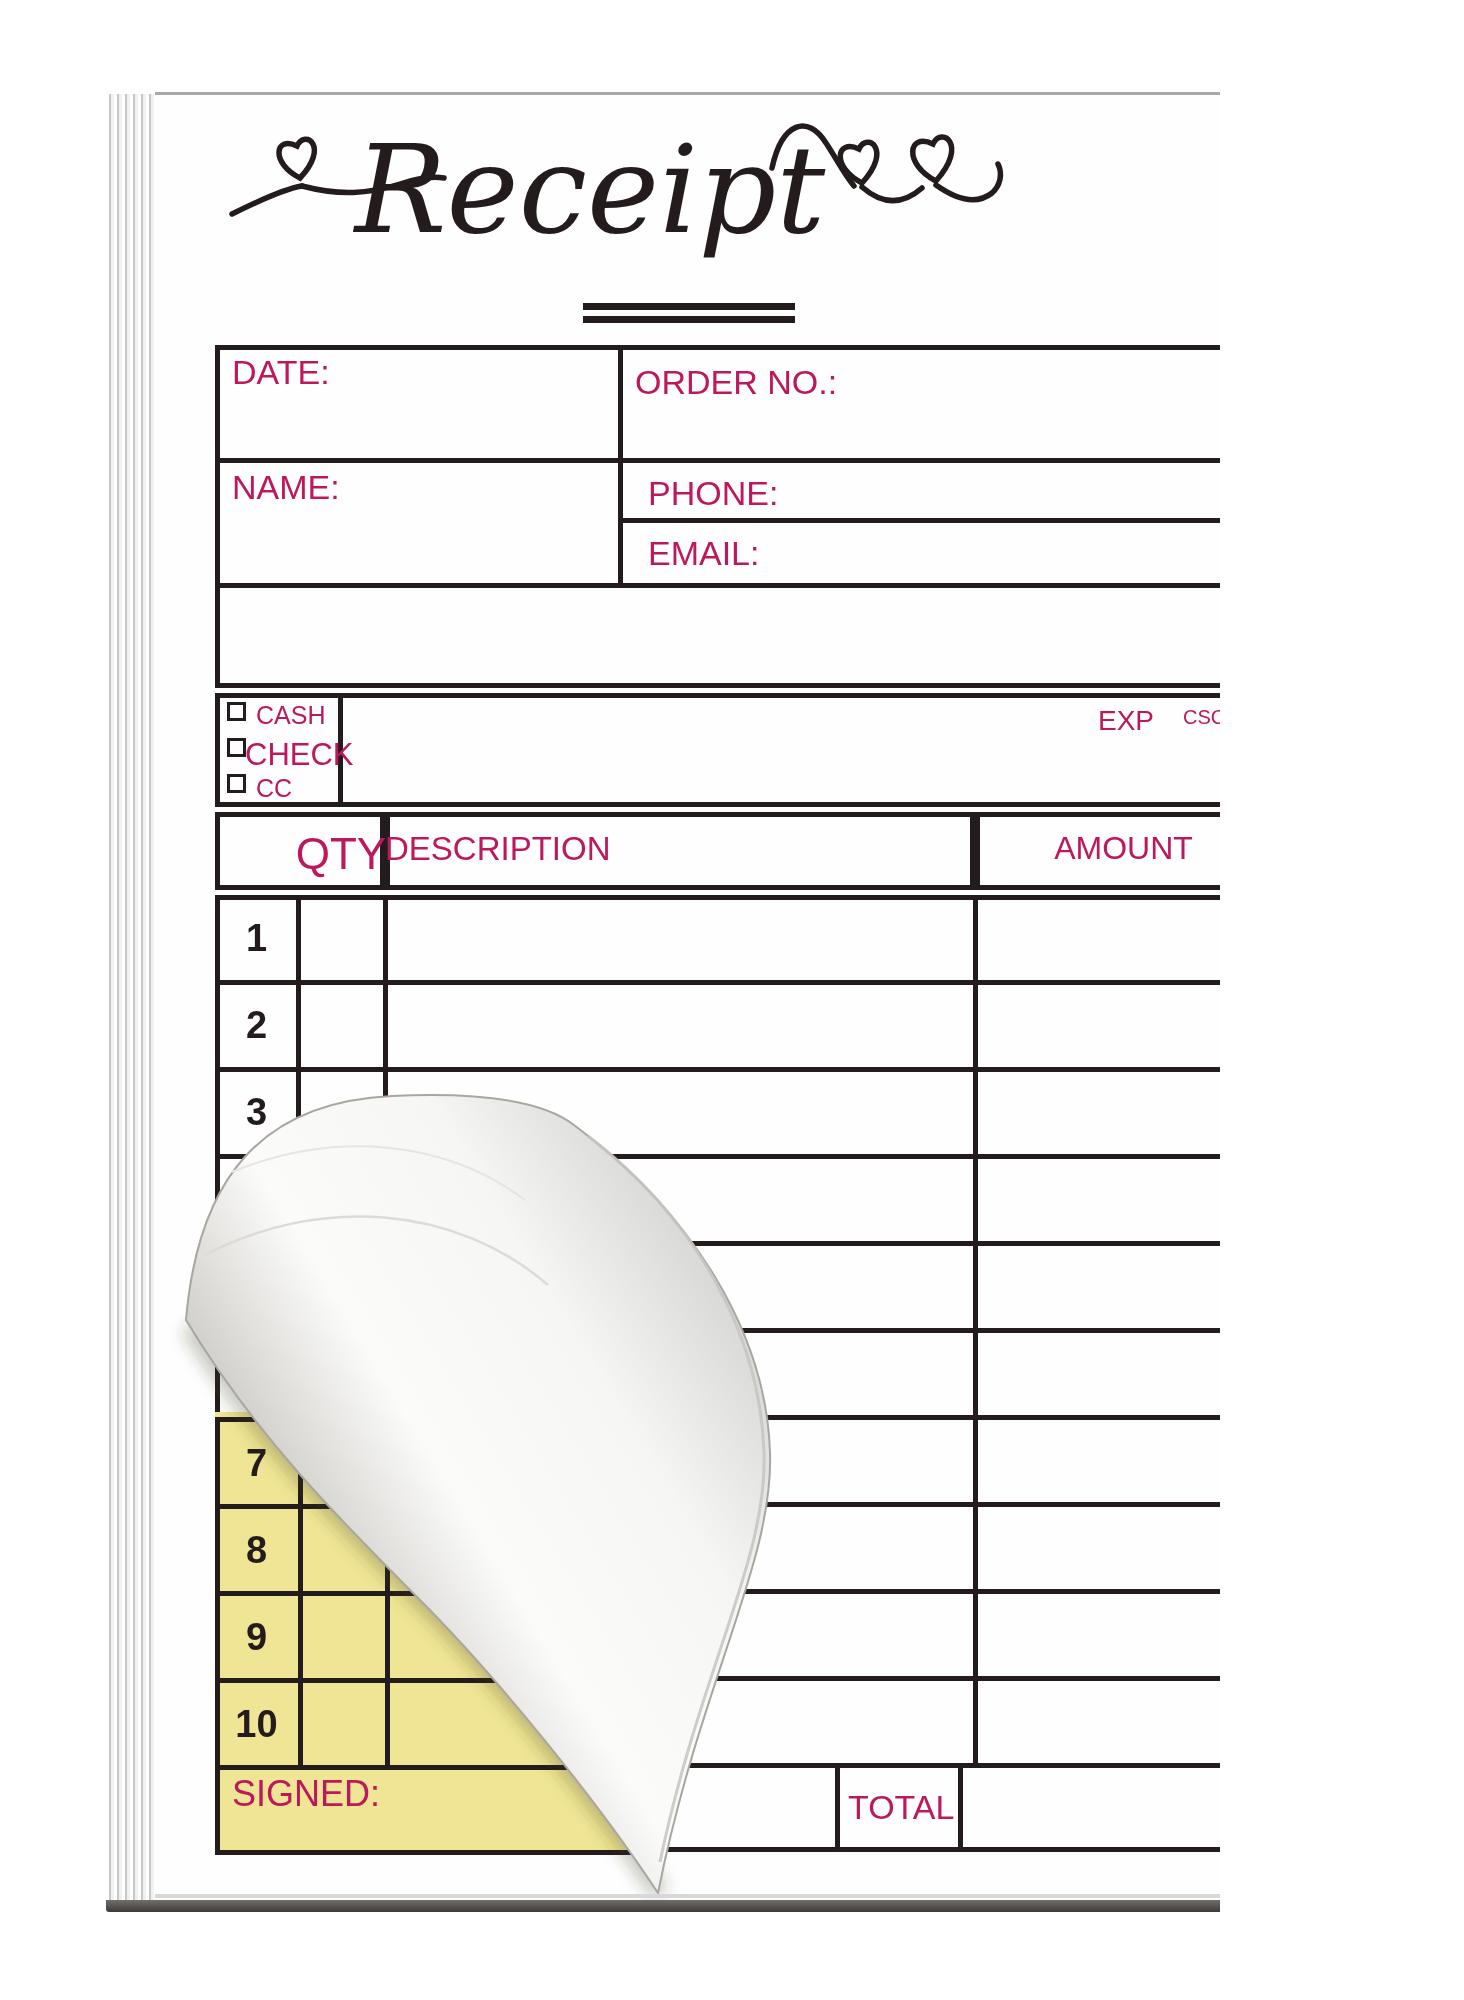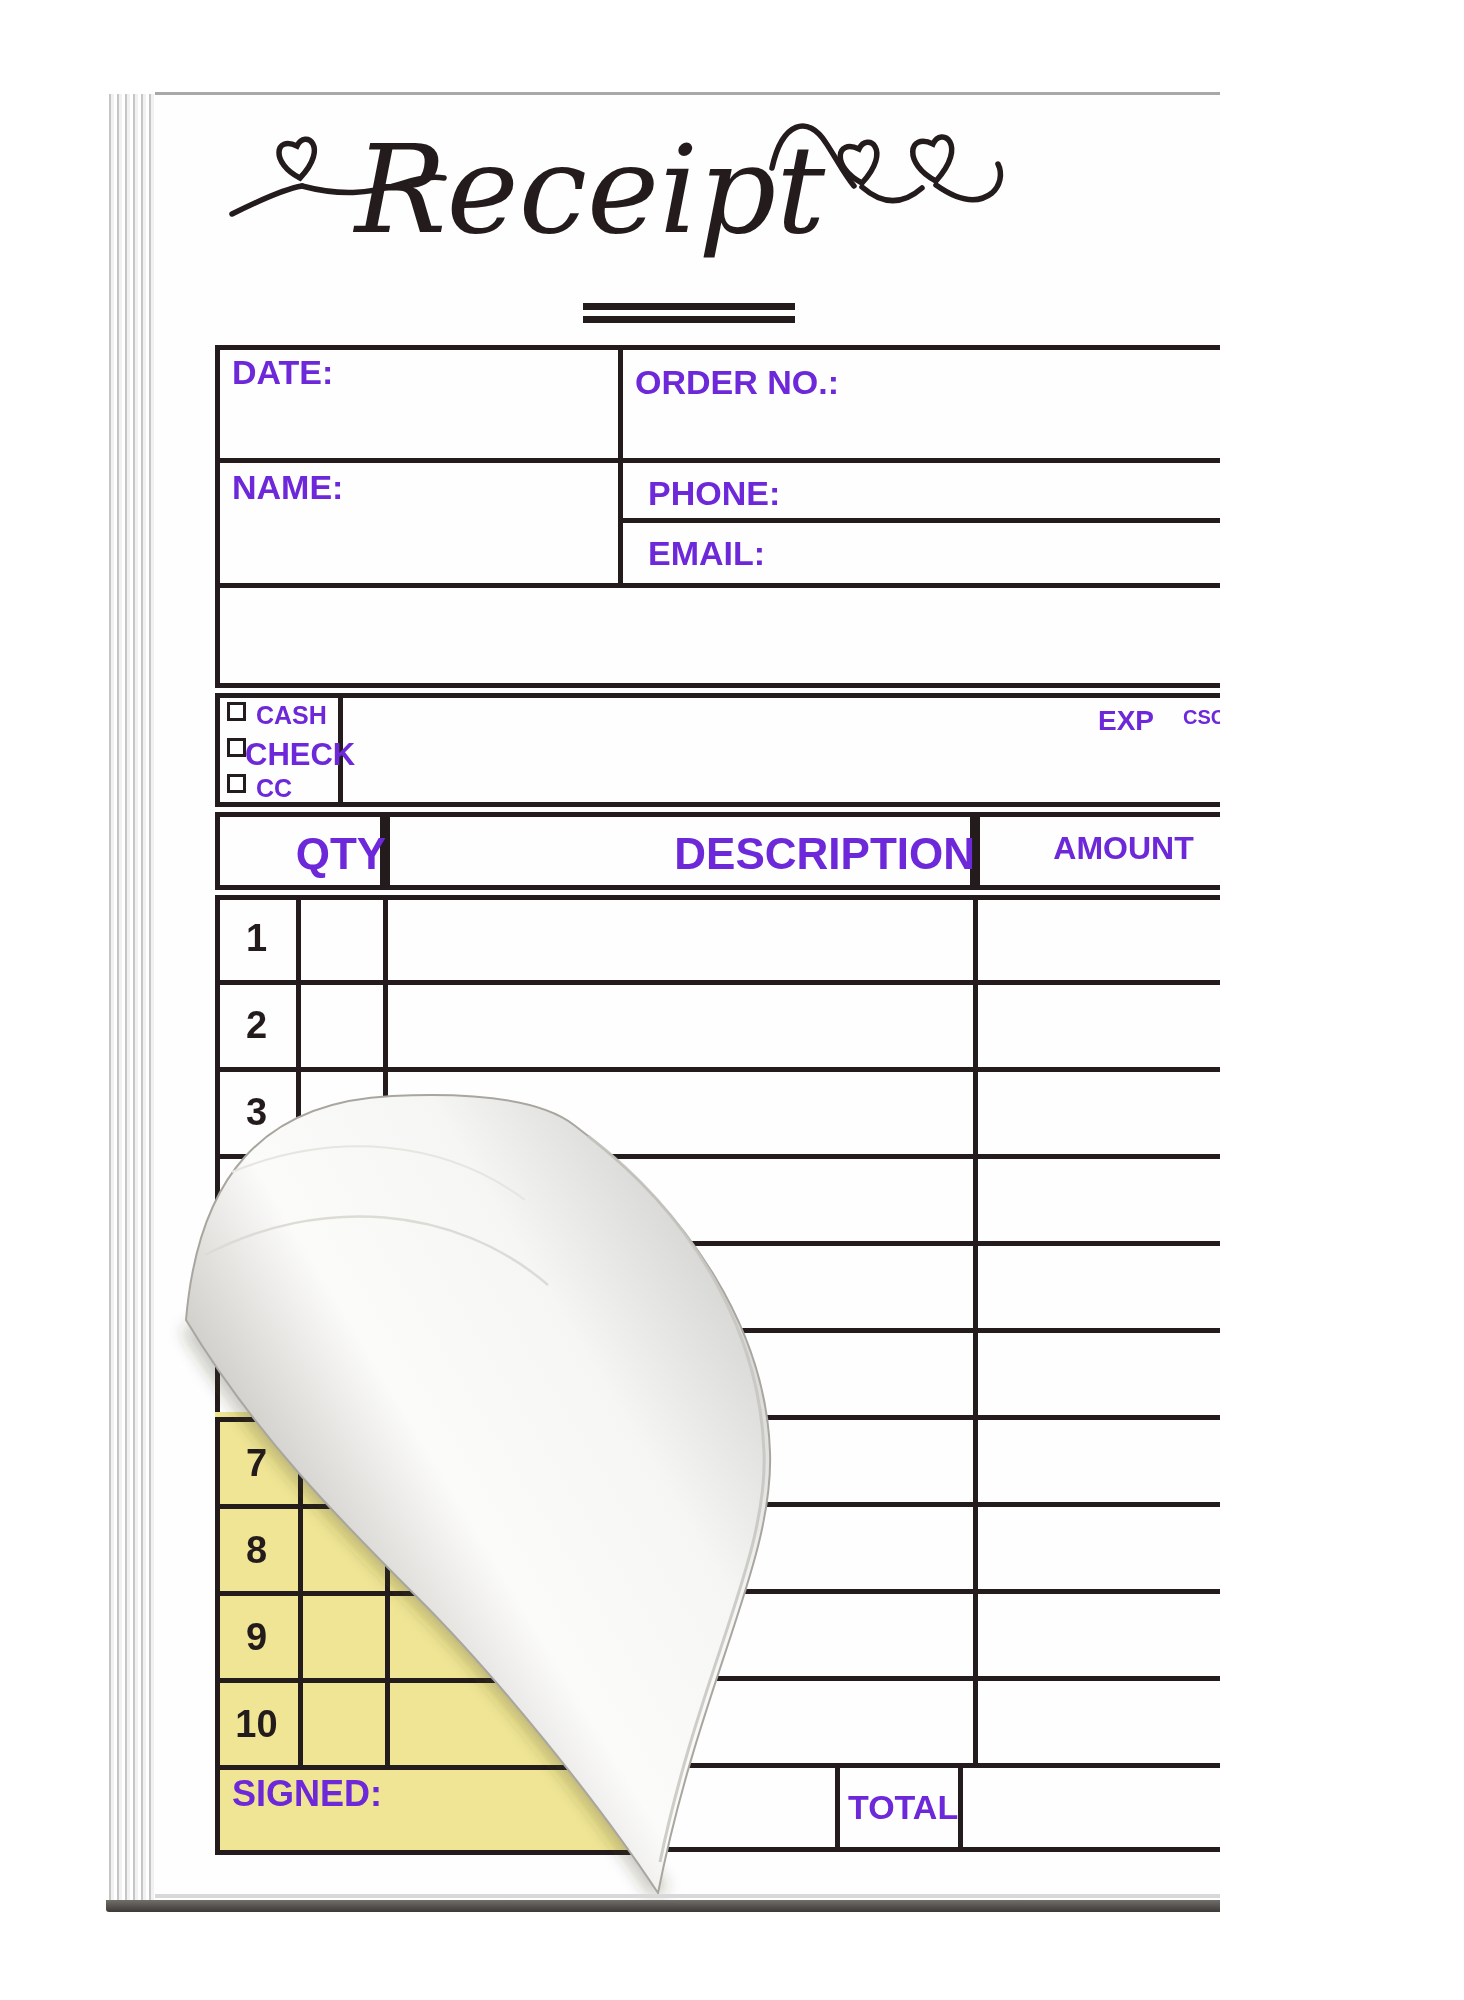--- a/index.html
+++ b/index.html
@@ -10,21 +10,21 @@
          background:repeating-linear-gradient(to right,#ffffff 0 3px,#c6c6c6 3px 5px,#f1f1f1 5px 8px);}
   .page{position:absolute;left:155px;top:92px;width:1185px;height:1808px;background:#fefefe;
         border-top:3px solid #a8a8a8;border-right:3px solid #c9c9c9;box-sizing:border-box;}
   .stack-bottom{position:absolute;left:106px;top:1900px;width:1232px;height:12px;
         background:linear-gradient(#716e6a,#3c3937);border-radius:0 0 5px 3px;}
   .page-bottom-edge{position:absolute;left:155px;top:1894px;width:1183px;height:4px;background:#d8d8d8;}
   
   .box{position:absolute;border:5px solid #241c1c;box-sizing:border-box;background:transparent;}
   .hline{position:absolute;height:5px;background:#241c1c;}
   .vline{position:absolute;width:5px;background:#241c1c;}
-  .lbl{position:absolute;font-weight:bold;line-height:1;white-space:nowrap;color:#6d28d9;}
+  .lbl{position:absolute;font-weight:normal;line-height:1;white-space:nowrap;color:#be185d;}
   .num{position:absolute;width:83px;text-align:center;font-weight:bold;color:#241c1c;}
   .cbx{position:absolute;width:19px;height:19px;border:3px solid #241c1c;box-sizing:border-box;background:#fff;}
   .bar{position:absolute;height:7px;background:#241c1c;}
   
   .carbon{position:absolute;left:215px;top:1412px;width:470px;height:443px;background:#efe594;
           clip-path:polygon(0 0,70px 0,150px 95px,240px 200px,330px 300px,400px 380px,433px 443px,0 443px);}
   .carbon .chl{position:absolute;left:0;width:470px;height:5px;background:#241c1c;}
   .carbon .cvl{position:absolute;top:5px;width:5px;height:348px;background:#241c1c;}
   .carbon .cnum{position:absolute;width:83px;text-align:center;font-weight:bold;font-size:38px;color:#241c1c;}
   .art{position:absolute;left:0;top:0;}
@@ -74,21 +74,21 @@
   <div class="lbl" style="left:256px;top:703px;font-size:25px;">CASH</div>
   <div class="lbl" style="left:245px;top:739px;font-size:31px;">CHECK</div>
   <div class="lbl" style="left:256px;top:776px;font-size:25px;">CC</div>
   <div class="lbl" style="left:1098px;top:707px;font-size:28px;">EXP</div>
   <div class="lbl" style="left:1183px;top:707px;font-size:20px;">CSC</div>
 
   <div class="box" style="left:215px;top:812px;width:170px;height:78px;"></div>
   <div class="box" style="left:385px;top:812px;width:590px;height:78px;"></div>
   <div class="box" style="left:975px;top:812px;width:297px;height:78px;"></div>
   <div class="lbl" style="left:215px;top:832px;width:170px;text-align:center;font-size:44px;padding-left:41px;">QTY</div>
-  <div class="lbl" style="left:385px;top:832px;width:590px;text-align:right;font-size:44px;">DESCRIPTION</div>
+  <div class="lbl" style="left:385px;top:832px;width:590px;text-align:left;font-size:33px;">DESCRIPTION</div>
   <div class="lbl" style="left:975px;top:832px;width:297px;text-align:center;font-size:32px;">AMOUNT</div>
 
   <div class="box" style="left:215px;top:895px;width:1057px;height:957px;"></div>
   <div class="hline" style="left:215px;top:980px;width:1057px;"></div>
   <div class="hline" style="left:215px;top:1067px;width:1057px;"></div>
   <div class="hline" style="left:215px;top:1154px;width:1057px;"></div>
   <div class="hline" style="left:215px;top:1241px;width:1057px;"></div>
   <div class="hline" style="left:215px;top:1328px;width:1057px;"></div>
   <div class="hline" style="left:215px;top:1415px;width:1057px;"></div>
   <div class="hline" style="left:215px;top:1502px;width:1057px;"></div>

